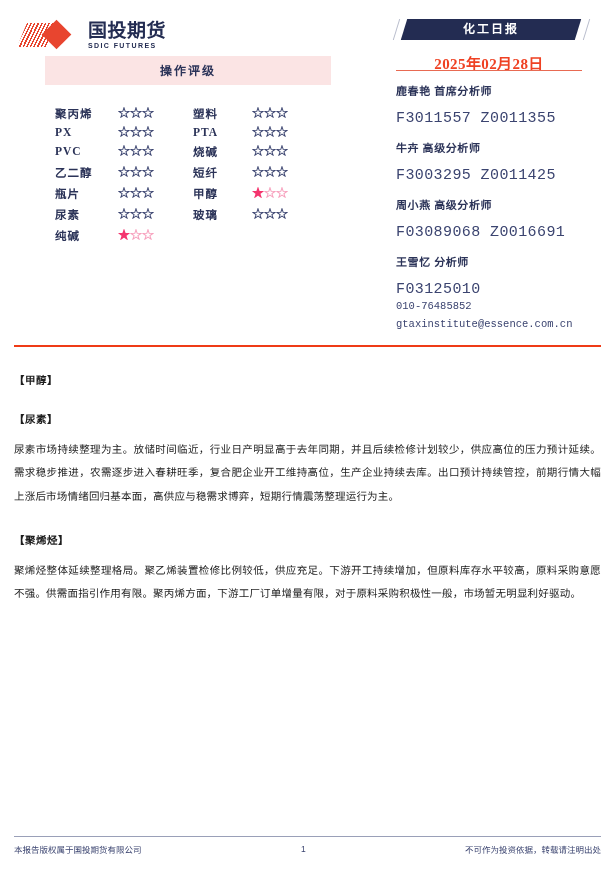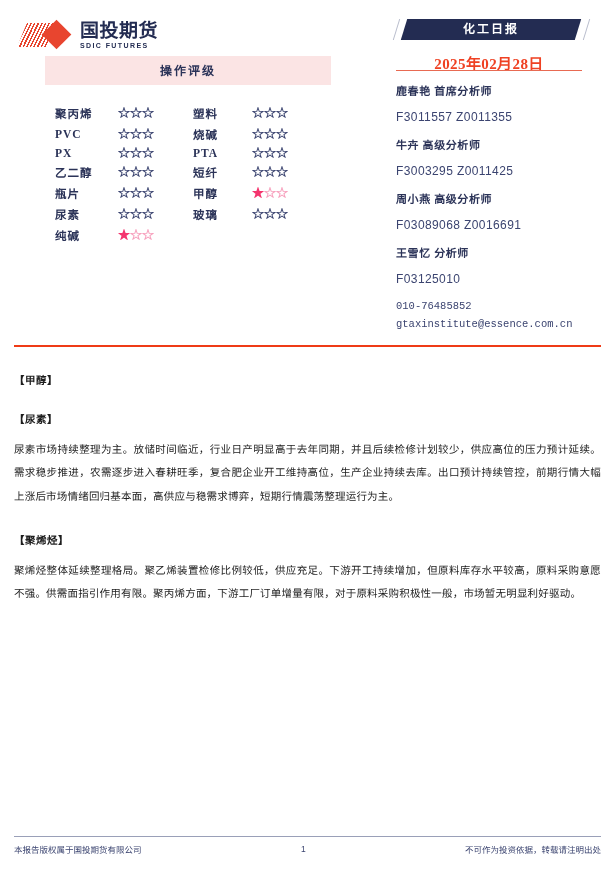--- a/index.html
+++ b/index.html
@@ -31,20 +31,21 @@
   }
 
   
   .logo-wrap {
     position: absolute;
     left: 22px;
     top: 18px;
     display: flex;
     align-items: center;
     height: 34px;
+    gap: 8px;
   }
   .logo-mark {
     position: relative;
     width: 52px;
     height: 30px;
     margin-right: 6px;
   }
   .logo-hatch {
     position: absolute;
     left: 0;
@@ -188,22 +189,22 @@
     width: 200px;
   }
   .analyst-name {
     font-size: 11px;
     font-weight: bold;
     color: #2b3358;
     letter-spacing: 0.6px;
     margin-bottom: 7px;
   }
   .analyst-code {
-    font-family: Liberation Sans, sans-serif;
-    font-size: 12px;
+    font-family: Liberation Mono, monospace;
+    font-size: 15px;
     color: #3b4470;
     letter-spacing: 0.4px;
     margin-bottom: 12px;
     margin-top: 12px;
   }
   .contact {
     position: absolute;
     left: 396px;
     top: 300px;
     width: 210px;
@@ -293,29 +294,29 @@
       <div class="rating-title">操作评级</div>
       <table class="rating-table">
         <tbody id="rating-rows">
             <tr>
               <td class="col-name">聚丙烯</td>
               <td class="col-stars"><span class="stars"><span class="star">☆</span><span class="star">☆</span><span class="star">☆</span></span></td>
               <td class="col-name2">塑料</td>
               <td class="col-stars2"><span class="stars"><span class="star">☆</span><span class="star">☆</span><span class="star">☆</span></span></td>
             </tr>
             <tr>
+              <td class="col-name">PX</td>
+              <td class="col-stars"><span class="stars"><span class="star">☆</span><span class="star">☆</span><span class="star">☆</span></span></td>
+              <td class="col-name2">PTA</td>
+              <td class="col-stars2"><span class="stars"><span class="star">☆</span><span class="star">☆</span><span class="star">☆</span></span></td>
+            </tr>
+            <tr>
               <td class="col-name">PVC</td>
               <td class="col-stars"><span class="stars"><span class="star">☆</span><span class="star">☆</span><span class="star">☆</span></span></td>
               <td class="col-name2">烧碱</td>
-              <td class="col-stars2"><span class="stars"><span class="star">☆</span><span class="star">☆</span><span class="star">☆</span></span></td>
-            </tr>
-            <tr>
-              <td class="col-name">PX</td>
-              <td class="col-stars"><span class="stars"><span class="star">☆</span><span class="star">☆</span><span class="star">☆</span></span></td>
-              <td class="col-name2">PTA</td>
               <td class="col-stars2"><span class="stars"><span class="star">☆</span><span class="star">☆</span><span class="star">☆</span></span></td>
             </tr>
             <tr>
               <td class="col-name">乙二醇</td>
               <td class="col-stars"><span class="stars"><span class="star">☆</span><span class="star">☆</span><span class="star">☆</span></span></td>
               <td class="col-name2">短纤</td>
               <td class="col-stars2"><span class="stars"><span class="star">☆</span><span class="star">☆</span><span class="star">☆</span></span></td>
             </tr>
             <tr>
               <td class="col-name">瓶片</td>

